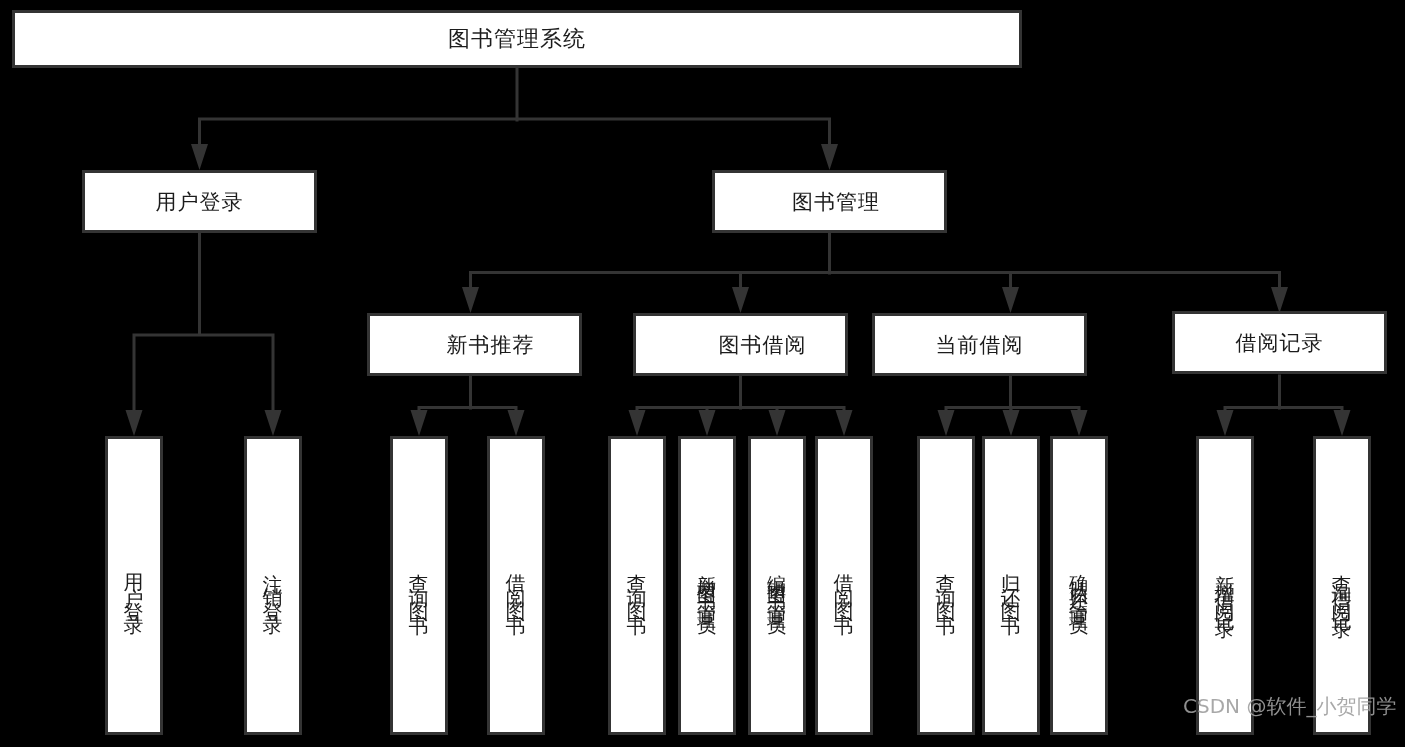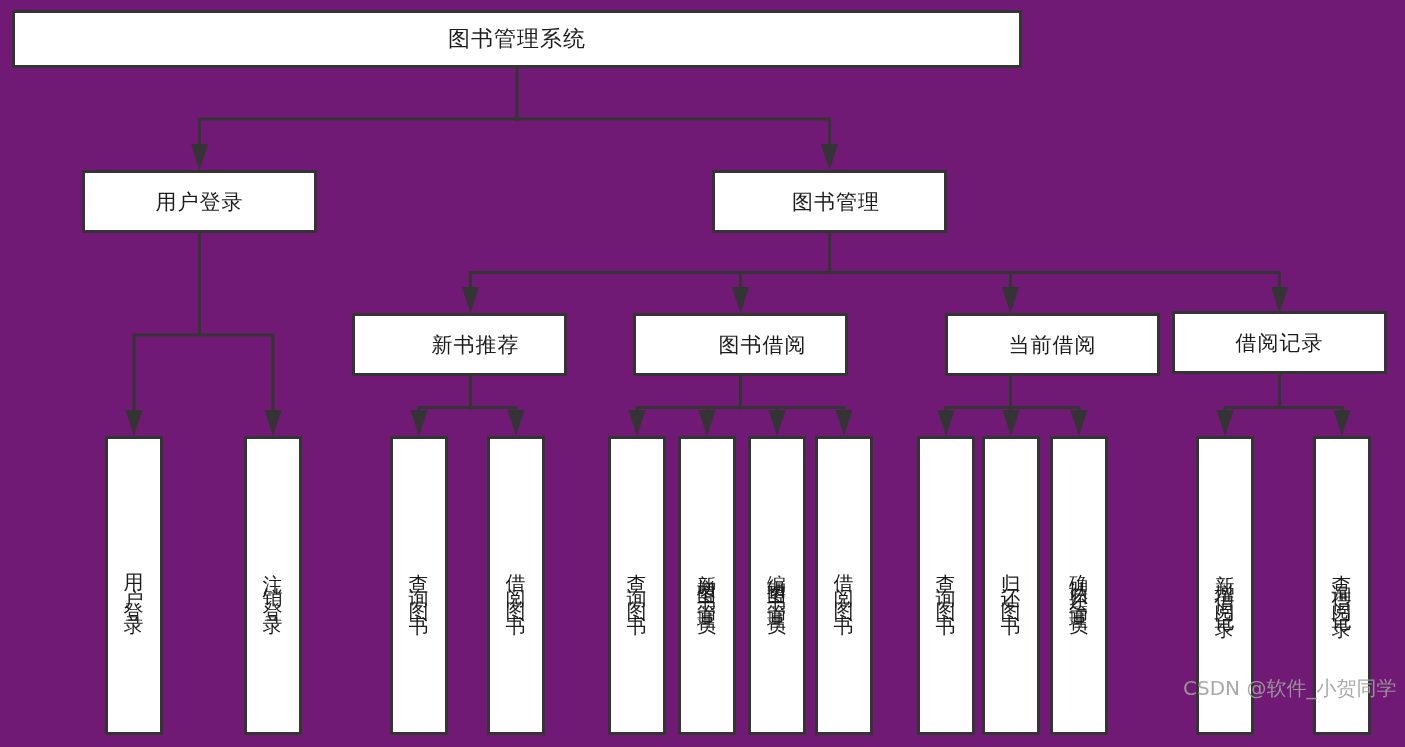--- a/index.html
+++ b/index.html
@@ -1,20 +1,20 @@
 <!DOCTYPE html>
 <html><head>
 <meta charset="utf-8">
 <style>
   html, body { margin: 0; padding: 0; background: #ffffff; }
   .canvas {
     position: relative;
     width: 1405px;
     height: 747px;
-    background: #701a75;
+    background: #000000;
     font-family: "DejaVu Sans", sans-serif;
     overflow: hidden;
   }
   svg.connectors {
     position: absolute;
     left: 0; top: 0;
     width: 1405px; height: 747px;
     z-index: 1;
   }
   .node {
@@ -37,21 +37,21 @@
     font-size: 20px;
     line-height: 1;
     color: #1c1c1c;
   }
   .vt-loose { letter-spacing: 14px; }
   .vt-mid   { letter-spacing: 9px; }
   .vt-tight { letter-spacing: 6px; font-size: 19px; }
   .watermark {
     position: absolute;
     left: 1183px;
-    top: 675px;
+    top: 693px;
     font-size: 20px;
     color: rgba(158,158,158,0.9);
     white-space: nowrap;
     z-index: 5;
   }
 </style>
 </head>
 <body>
 
 <div class="canvas">
@@ -117,27 +117,27 @@
     <span>图书管理系统</span>
   </div>
 
   <div class="node hnode" style="left:82px; top:170px; width:235px; height:63px;">
     <span>用户登录</span>
   </div>
   <div class="node hnode" style="left:712px; top:170px; width:235px; height:63px;padding-left:13px;">
     <span>图书管理</span>
   </div>
 
-  <div class="node hnode" style="left:352px; top:313px; width:215px; height:63px;padding-left:32px;">
+  <div class="node hnode" style="left:367px; top:313px; width:215px; height:63px;padding-left:32px;">
     <span>新书推荐</span>
   </div>
   <div class="node hnode" style="left:633px; top:313px; width:215px; height:63px;padding-left:44px;">
     <span>图书借阅</span>
   </div>
-  <div class="node hnode" style="left:945px; top:313px; width:215px; height:63px;">
+  <div class="node hnode" style="left:872px; top:313px; width:215px; height:63px;">
     <span>当前借阅</span>
   </div>
   <div class="node hnode" style="left:1172px; top:311px; width:215px; height:63px;">
     <span>借阅记录</span>
   </div>
 
   <div class="node leaf" style="left:105px;">
     <span class="vtext vt-loose">用户登录</span>
   </div>
   <div class="node leaf" style="left:244px;">

